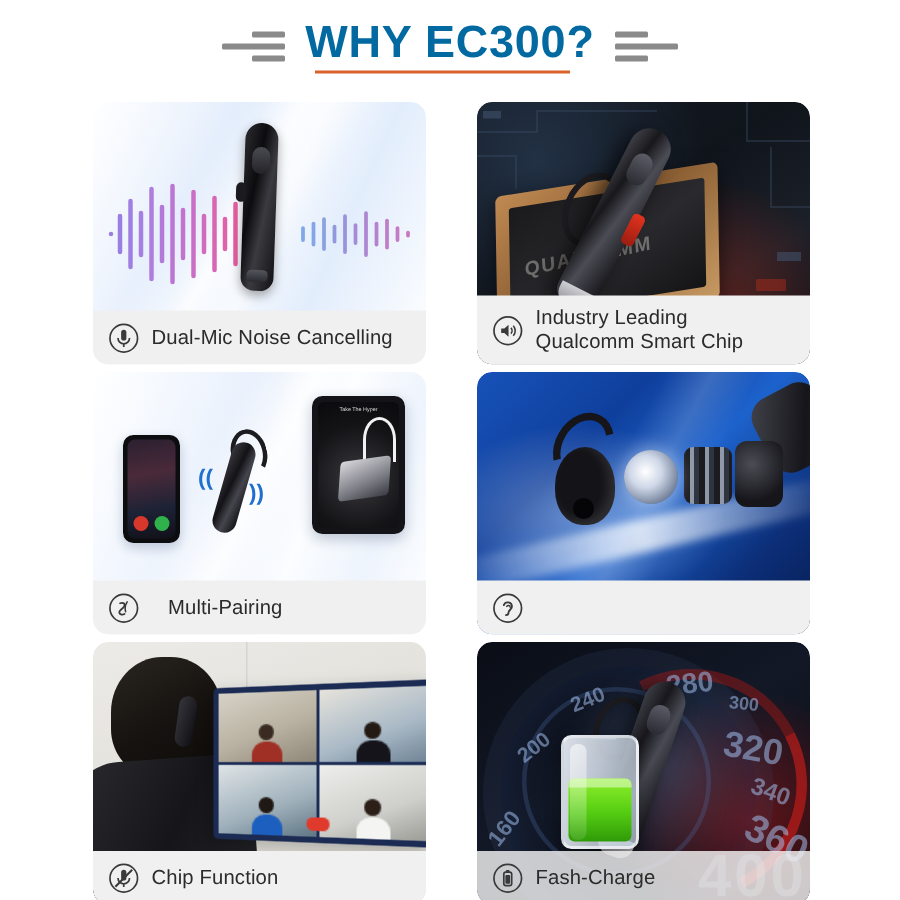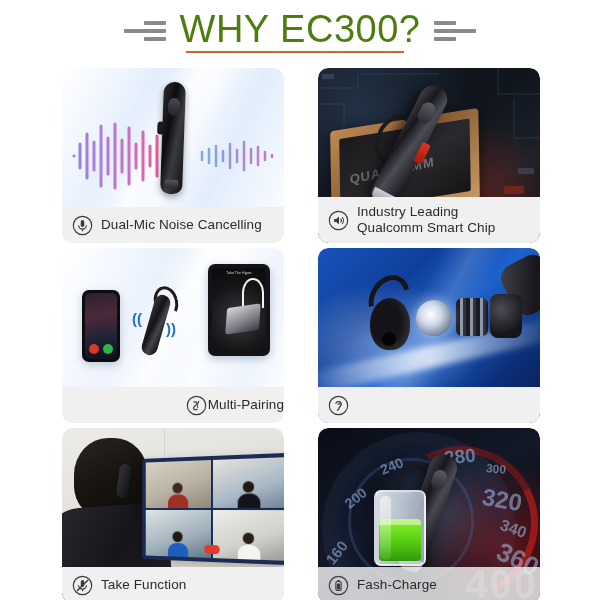--- a/index.html
+++ b/index.html
@@ -41,23 +41,23 @@
   .deco-left .bar:nth-child(3) { width: 22px; margin-left: 20px; }
   .deco-right .bar:nth-child(1) { width: 22px; margin-left: 0; }
   .deco-right .bar:nth-child(2) { width: 42px; margin-left: 0; }
   .deco-right .bar:nth-child(3) { width: 22px; margin-left: 0; }
 
   .title-wrap {
     position: relative;
     padding-bottom: 5px;
   }
   .title {
-    font-size: 38px;
-    font-weight: normal;
-    color: #4d7c0f;
+    font-size: 30px;
+    font-weight: bold;
+    color: #0369a1;
     letter-spacing: 0.5px;
     line-height: 1;
     white-space: nowrap;
   }
   .title-underline {
     position: absolute;
     left: 6px;
     right: 16px;
     bottom: 0;
     height: 2px;
@@ -103,21 +103,21 @@
     box-sizing: border-box;
     background: #f0f0f0;
     border-radius: 0 0 10px 10px;
     z-index: 5;
     min-height: 36px;
   }
   .caption.translucent {
     background: rgba(243,243,243,0.82);
     text-align: center;
   }
-  .caption.tight { gap: 1px; justify-content: flex-end; }
+  .caption.tight { gap: 19px; }
   .caption-icon {
     flex: 0 0 auto;
     width: 21px;
     height: 21px;
   }
   .caption-icon svg { display: block; width: 21px; height: 21px; }
   .caption-text {
     font-size: 13.5px;
     color: #2b2b2b;
     line-height: 1.18;
@@ -811,21 +811,21 @@
     <div class="caption">
       <span class="caption-icon">
         <svg viewBox="0 0 24 24">
           <circle cx="12" cy="12" r="10.5" fill="none" stroke="#3a3a3a" stroke-width="1.3"></circle>
           <rect x="10" y="5.6" width="4" height="8.2" rx="2" fill="#3a3a3a"></rect>
           <path d="M7.6 11.8a4.4 4.4 0 0 0 8.8 0" fill="none" stroke="#3a3a3a" stroke-width="1.3"></path>
           <line x1="12" y1="16.2" x2="12" y2="18.6" stroke="#3a3a3a" stroke-width="1.3"></line>
           <line x1="5.6" y1="18.4" x2="18.4" y2="5.6" stroke="#3a3a3a" stroke-width="1.6"></line>
         </svg>
       </span>
-      <span class="caption-text">Take Function</span>
+      <span class="caption-text">Chip Function</span>
     </div>
   </div>
 
   <div class="card">
     <div class="card-media">
       <div class="art-charge">
         <div class="speedo"></div>
         <div class="speedo2"></div>
         <div class="redarc"></div>
         <div class="spd" style="left:6px;  top:116px; font-size:15px; transform:rotate(-52deg);">160</div>

